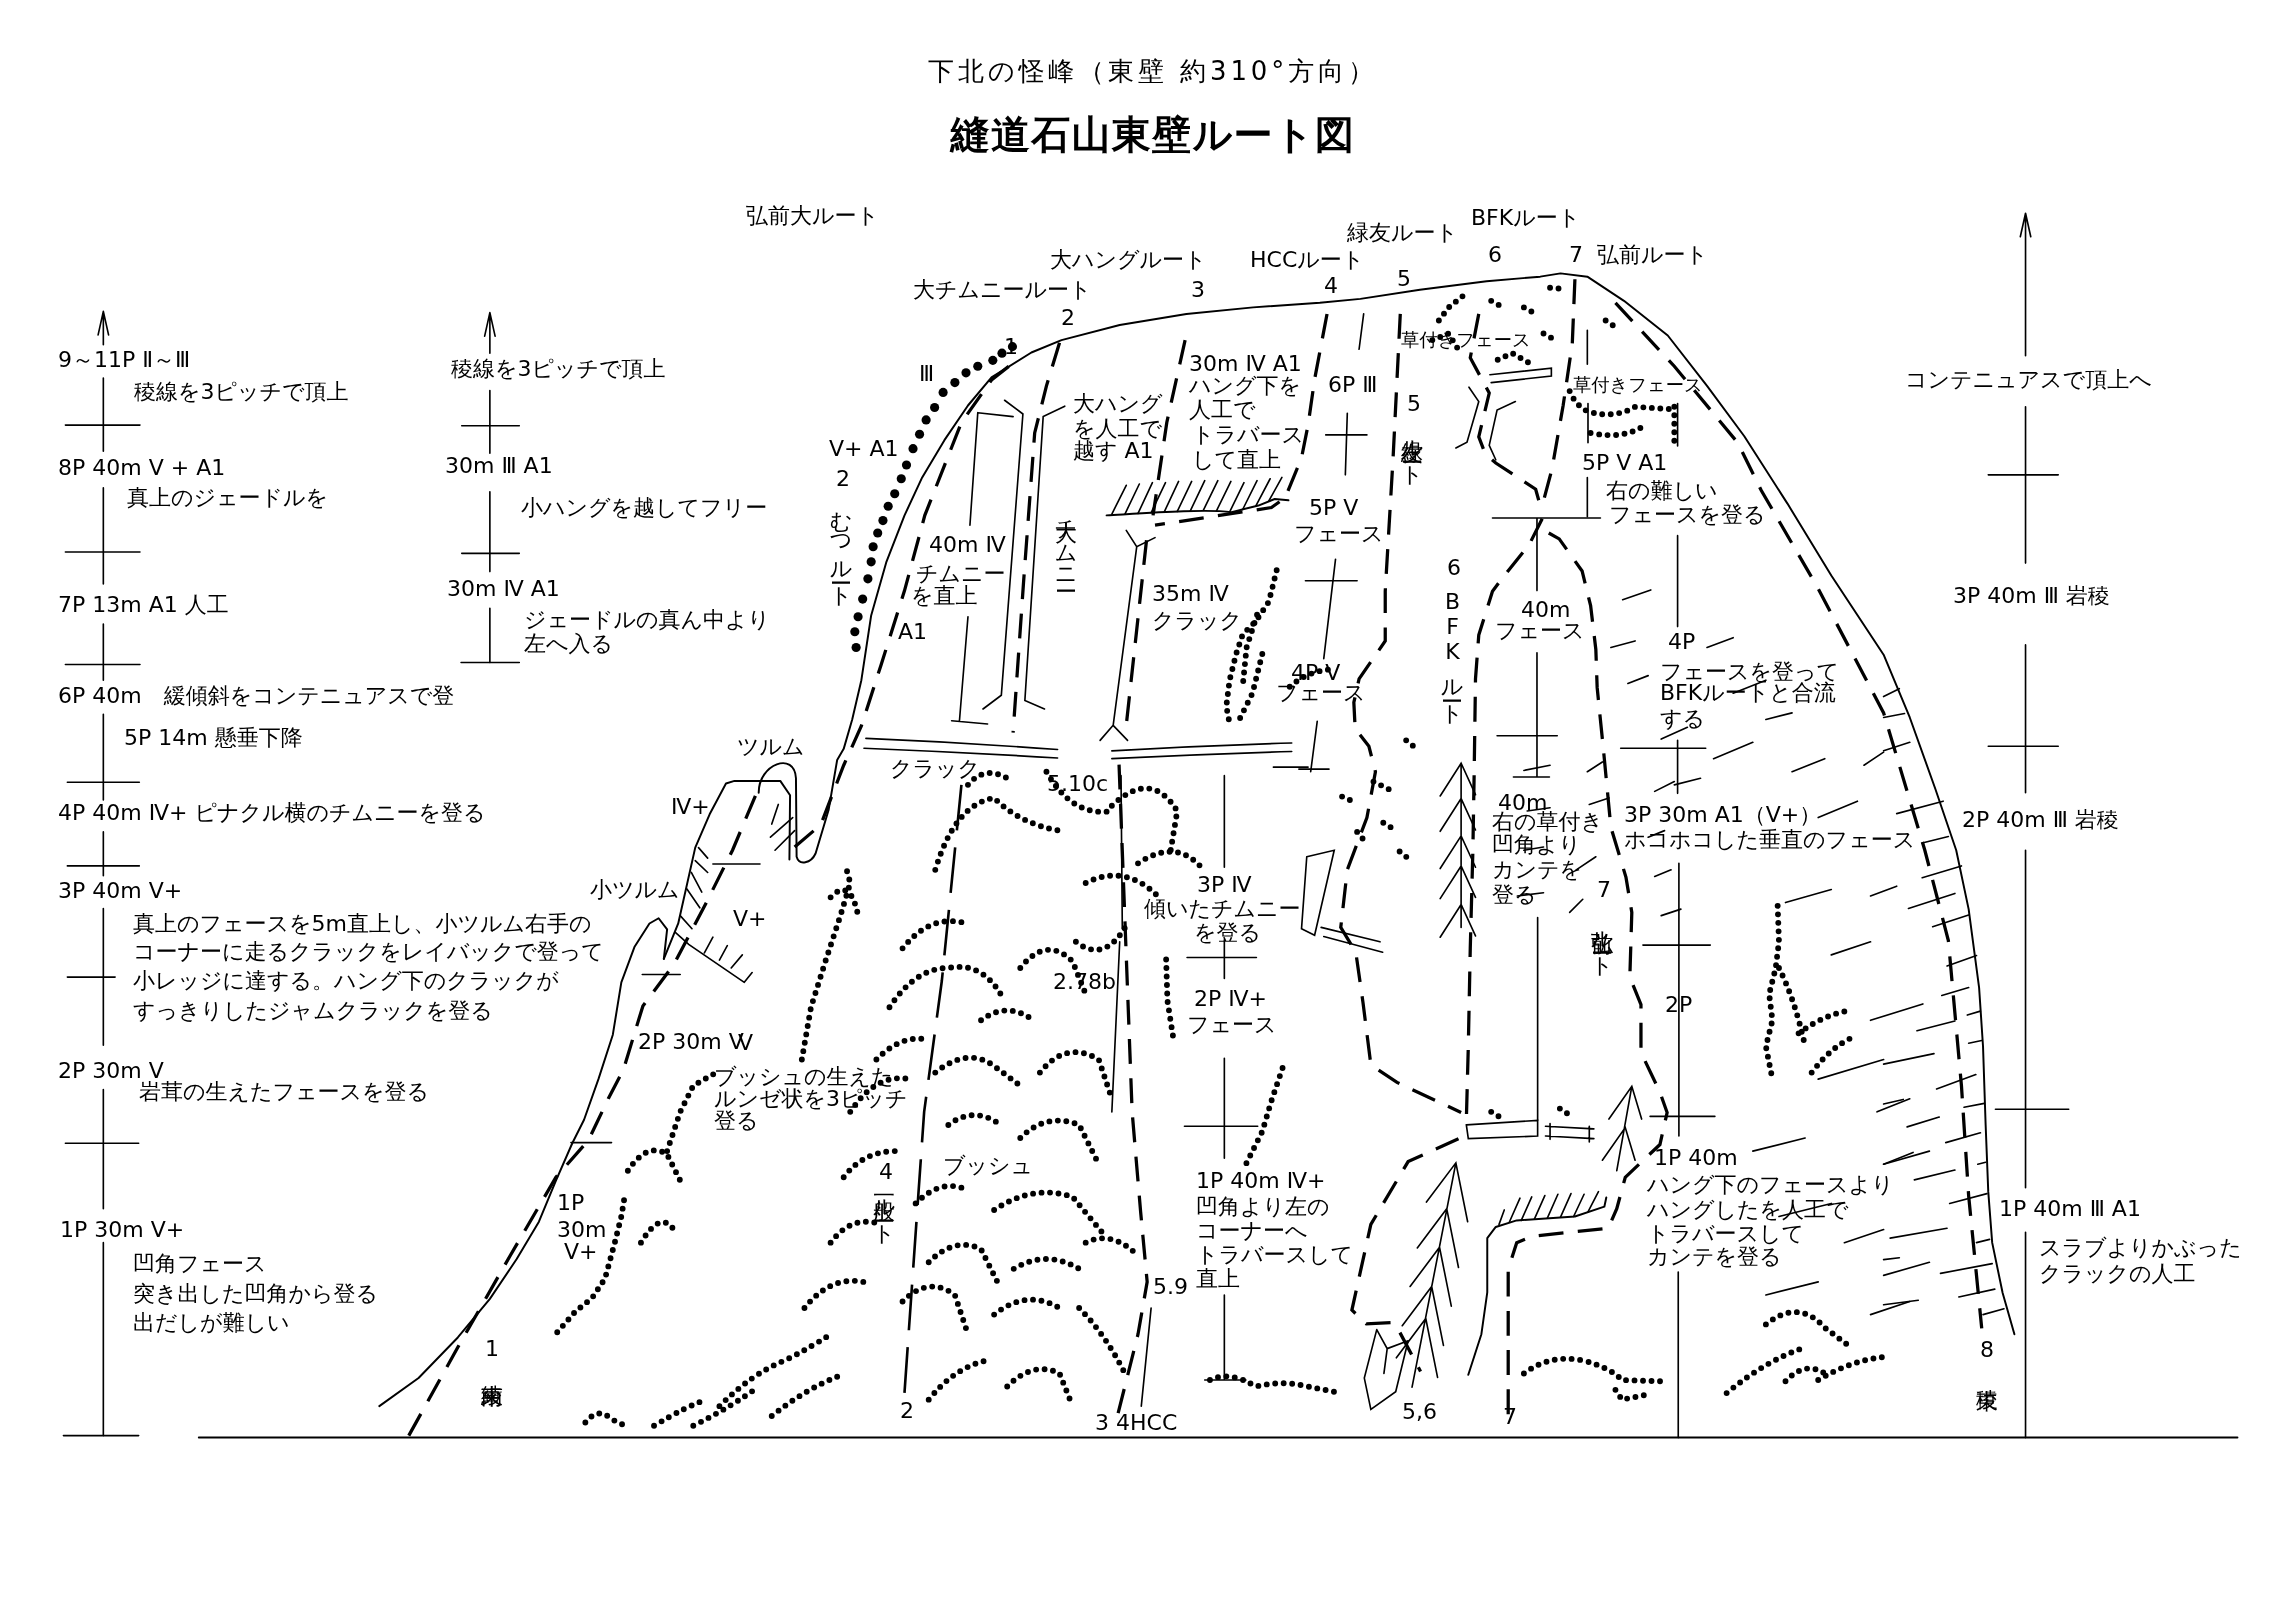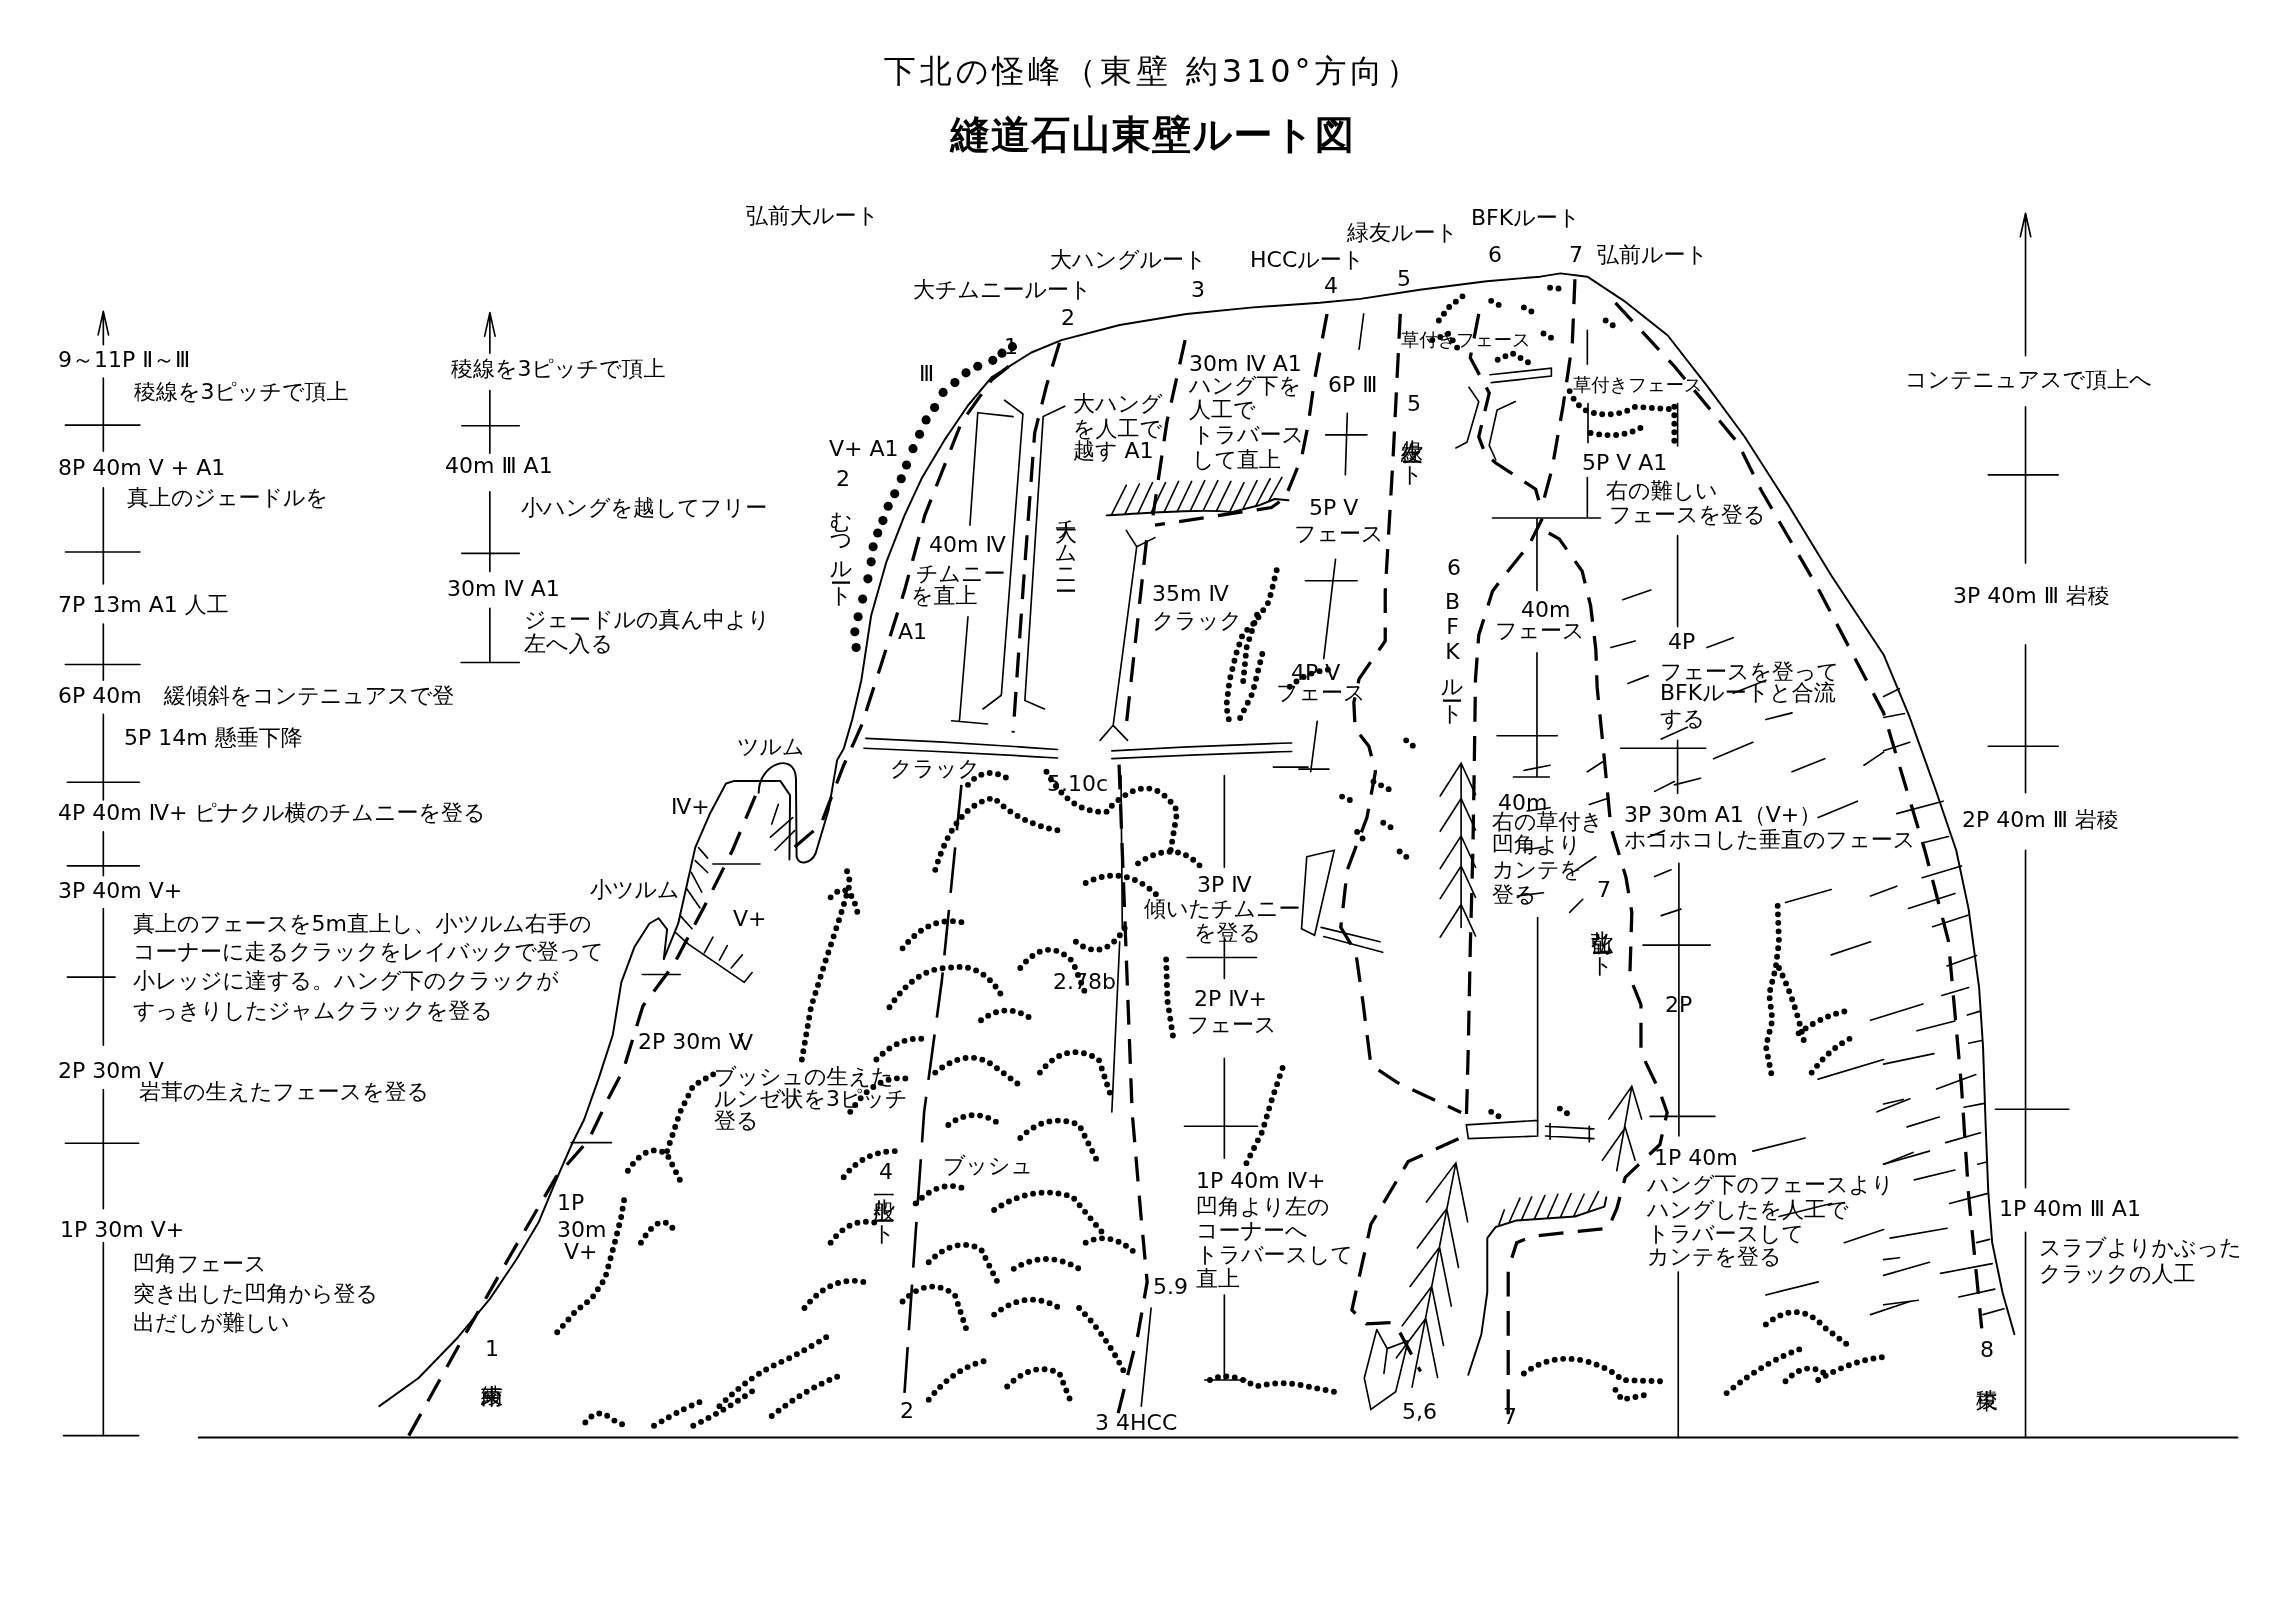--- a/index.html
+++ b/index.html
@@ -2,21 +2,21 @@
 <html style="font-size:10.5px"><head>
 <meta charset="utf-8">
 <style>
   html,body{margin:0;padding:0;background:#fff;}
   #page{position:relative;width:2295px;height:1622px;background:#ffffff;overflow:hidden;
         font-family:"DejaVu Sans","Liberation Sans",sans-serif;color:#000;}
   #art{position:absolute;left:0;top:0;}
   .t{position:absolute;font-size:22px;line-height:22px;white-space:nowrap;color:#000;}
   .s{font-size:18.3px;line-height:18.3px;}
   .v{position:absolute;font-size:22px;line-height:22px;writing-mode:vertical-rl;text-orientation:upright;white-space:nowrap;}
-  .sub{position:absolute;left:1153px;top:58px;transform:translateX(-50%);font-size:32px;line-height:26px;letter-spacing:3.9px;white-space:nowrap;}
+  .sub{position:absolute;left:1153px;top:58px;transform:translateX(-50%);font-size:26px;line-height:26px;letter-spacing:3.9px;white-space:nowrap;}
   .ttl{position:absolute;left:1153px;top:115px;transform:translateX(-50%);font-size:39px;line-height:39px;font-weight:bold;letter-spacing:1.3px;white-space:nowrap;}
   .ln{fill:none;stroke:#000;stroke-width:3;stroke-linecap:round;stroke-linejoin:round;}
   .th{fill:none;stroke:#000;stroke-width:2.5;stroke-linecap:round;}
   .rt{fill:none;stroke:#000;stroke-width:5;stroke-dasharray:38 22;stroke-linecap:butt;}
   .rl{fill:none;stroke:#000;stroke-width:4;stroke-dasharray:70 26;}
   .bd{fill:none;stroke:#000;stroke-width:9;stroke-dasharray:0 13;stroke-linecap:round;stroke-linejoin:round;}
   .dot{fill:#000;}
 </style>
 </head>
 <body>
@@ -258,21 +258,21 @@
   <div class="t" style="left:133px;top:970px">小レッジに達する。ハング下のクラックが</div>
   <div class="t" style="left:133px;top:1000px">すっきりしたジャムクラックを登る</div>
   <div class="t" style="left:58px;top:1060px">2P 30m Ⅴ</div>
   <div class="t" style="left:139px;top:1081px">岩茸の生えたフェースを登る</div>
   <div class="t" style="left:60px;top:1219px">1P 30m Ⅴ+</div>
   <div class="t" style="left:133px;top:1253px">凹角フェース</div>
   <div class="t" style="left:133px;top:1283px">突き出した凹角から登る</div>
   <div class="t" style="left:133px;top:1312px">出だしが難しい</div>
 
   <div class="t" style="left:451px;top:358px">稜線を3ピッチで頂上</div>
-  <div class="t" style="left:445px;top:455px">40m Ⅲ A1</div>
+  <div class="t" style="left:445px;top:455px">30m Ⅲ A1</div>
   <div class="t" style="left:521px;top:497px">小ハングを越してフリー</div>
   <div class="t" style="left:447px;top:578px">30m Ⅳ A1</div>
   <div class="t" style="left:524px;top:609px">ジェードルの真ん中より</div>
   <div class="t" style="left:524px;top:633px">左へ入る</div>
 
   <div class="t" style="left:1905px;top:369px">コンテニュアスで頂上へ</div>
   <div class="t" style="left:1953px;top:585px">3P 40m Ⅲ 岩稜</div>
   <div class="t" style="left:1962px;top:809px">2P 40m Ⅲ 岩稜</div>
   <div class="t" style="left:1999px;top:1198px">1P 40m Ⅲ A1</div>
   <div class="t" style="left:2039px;top:1237px">スラブよりかぶった</div>

